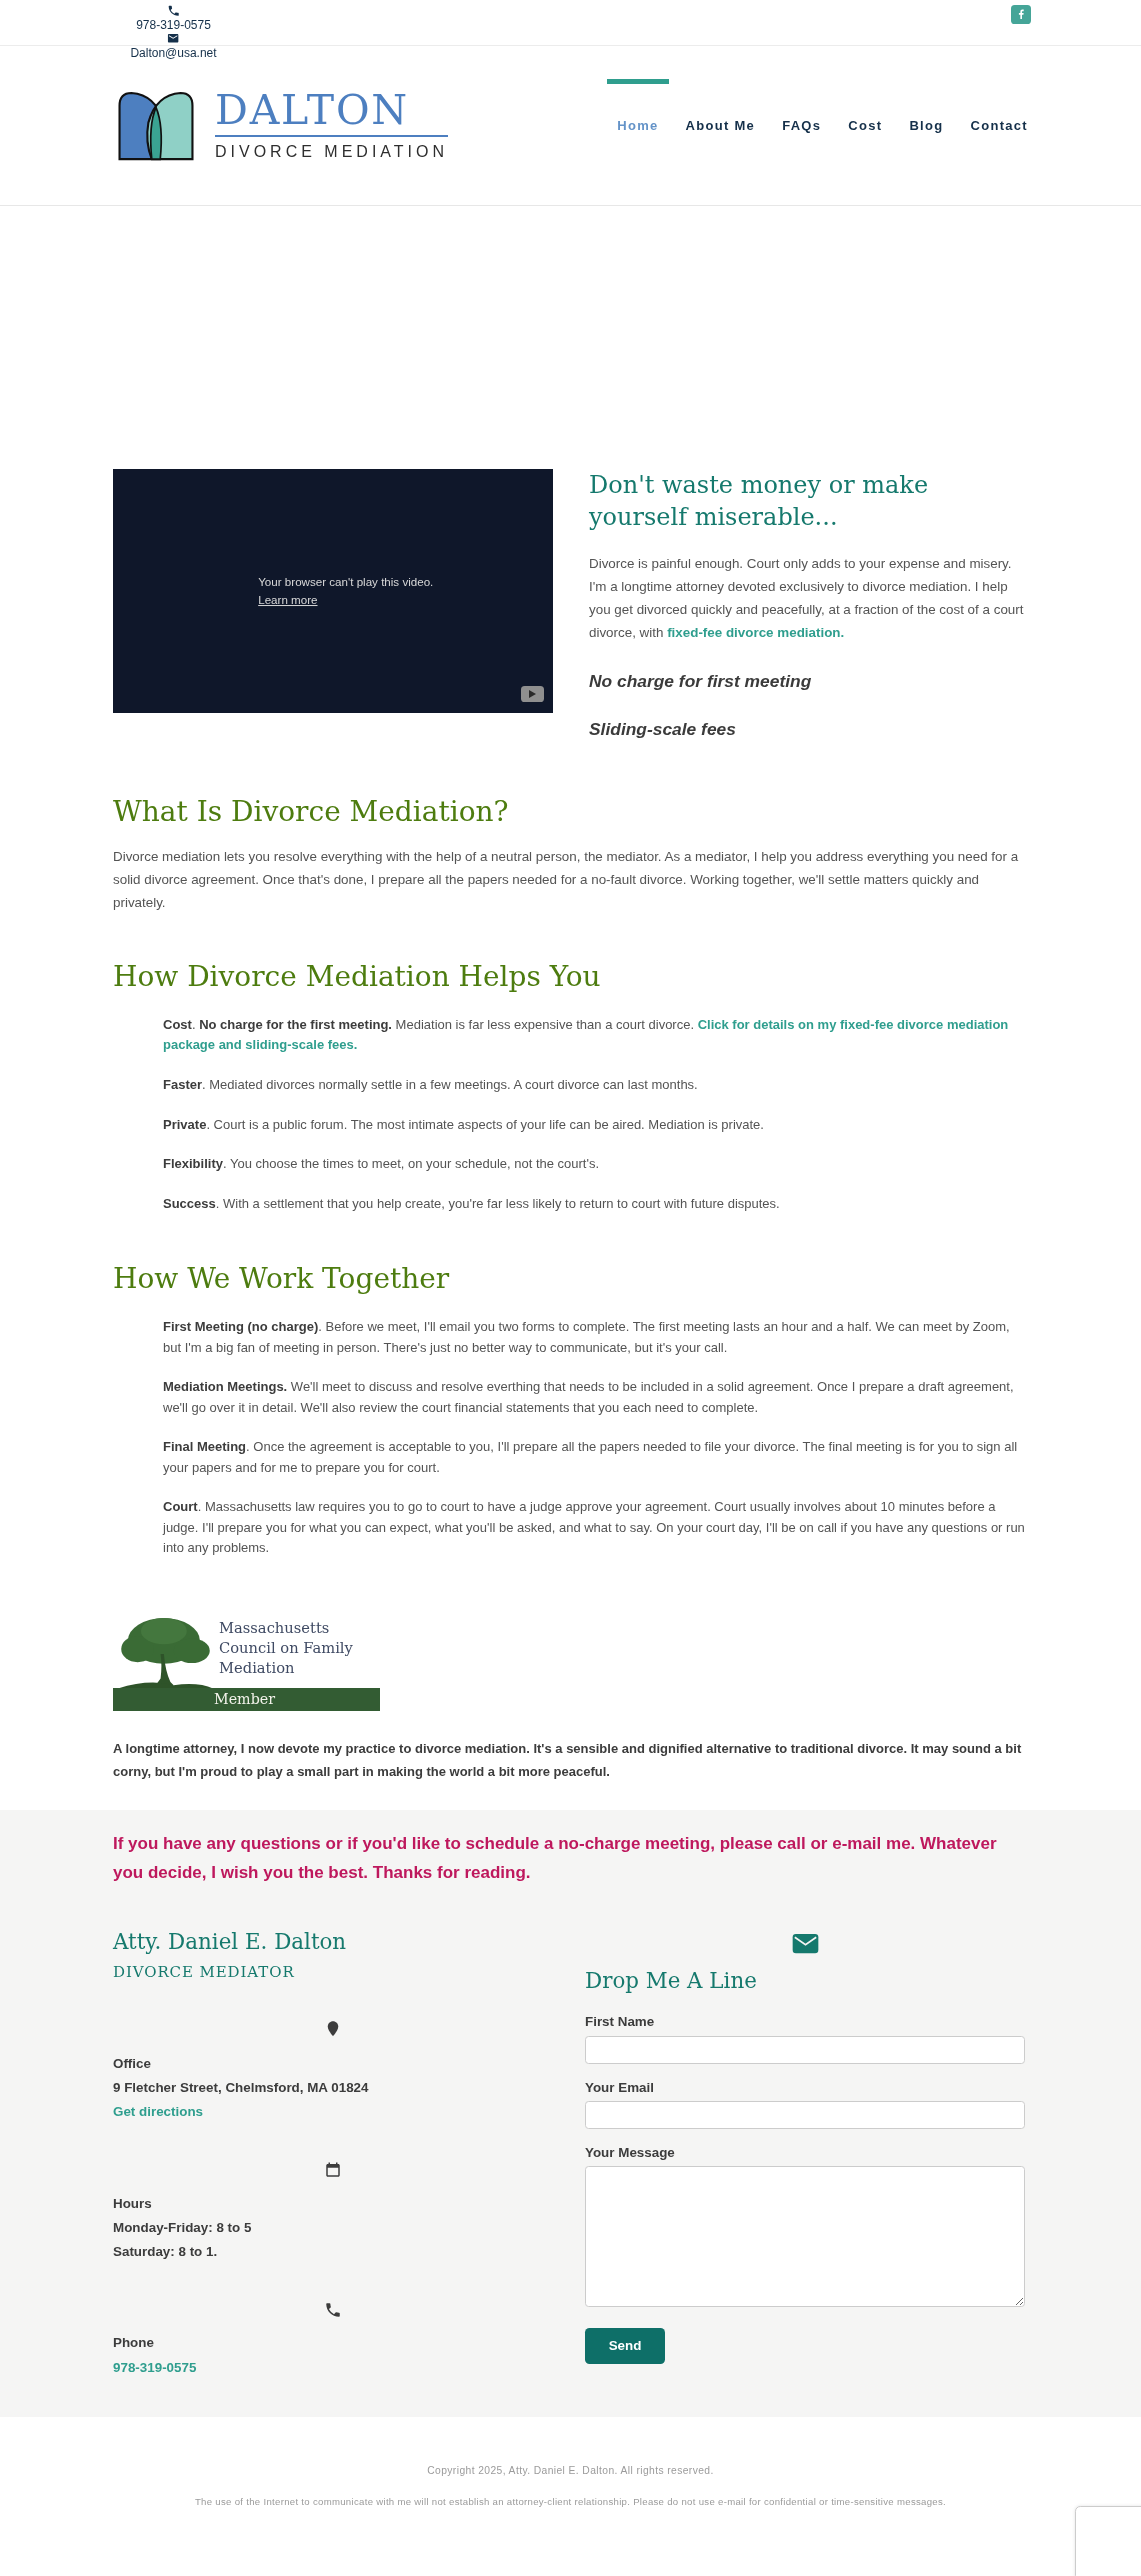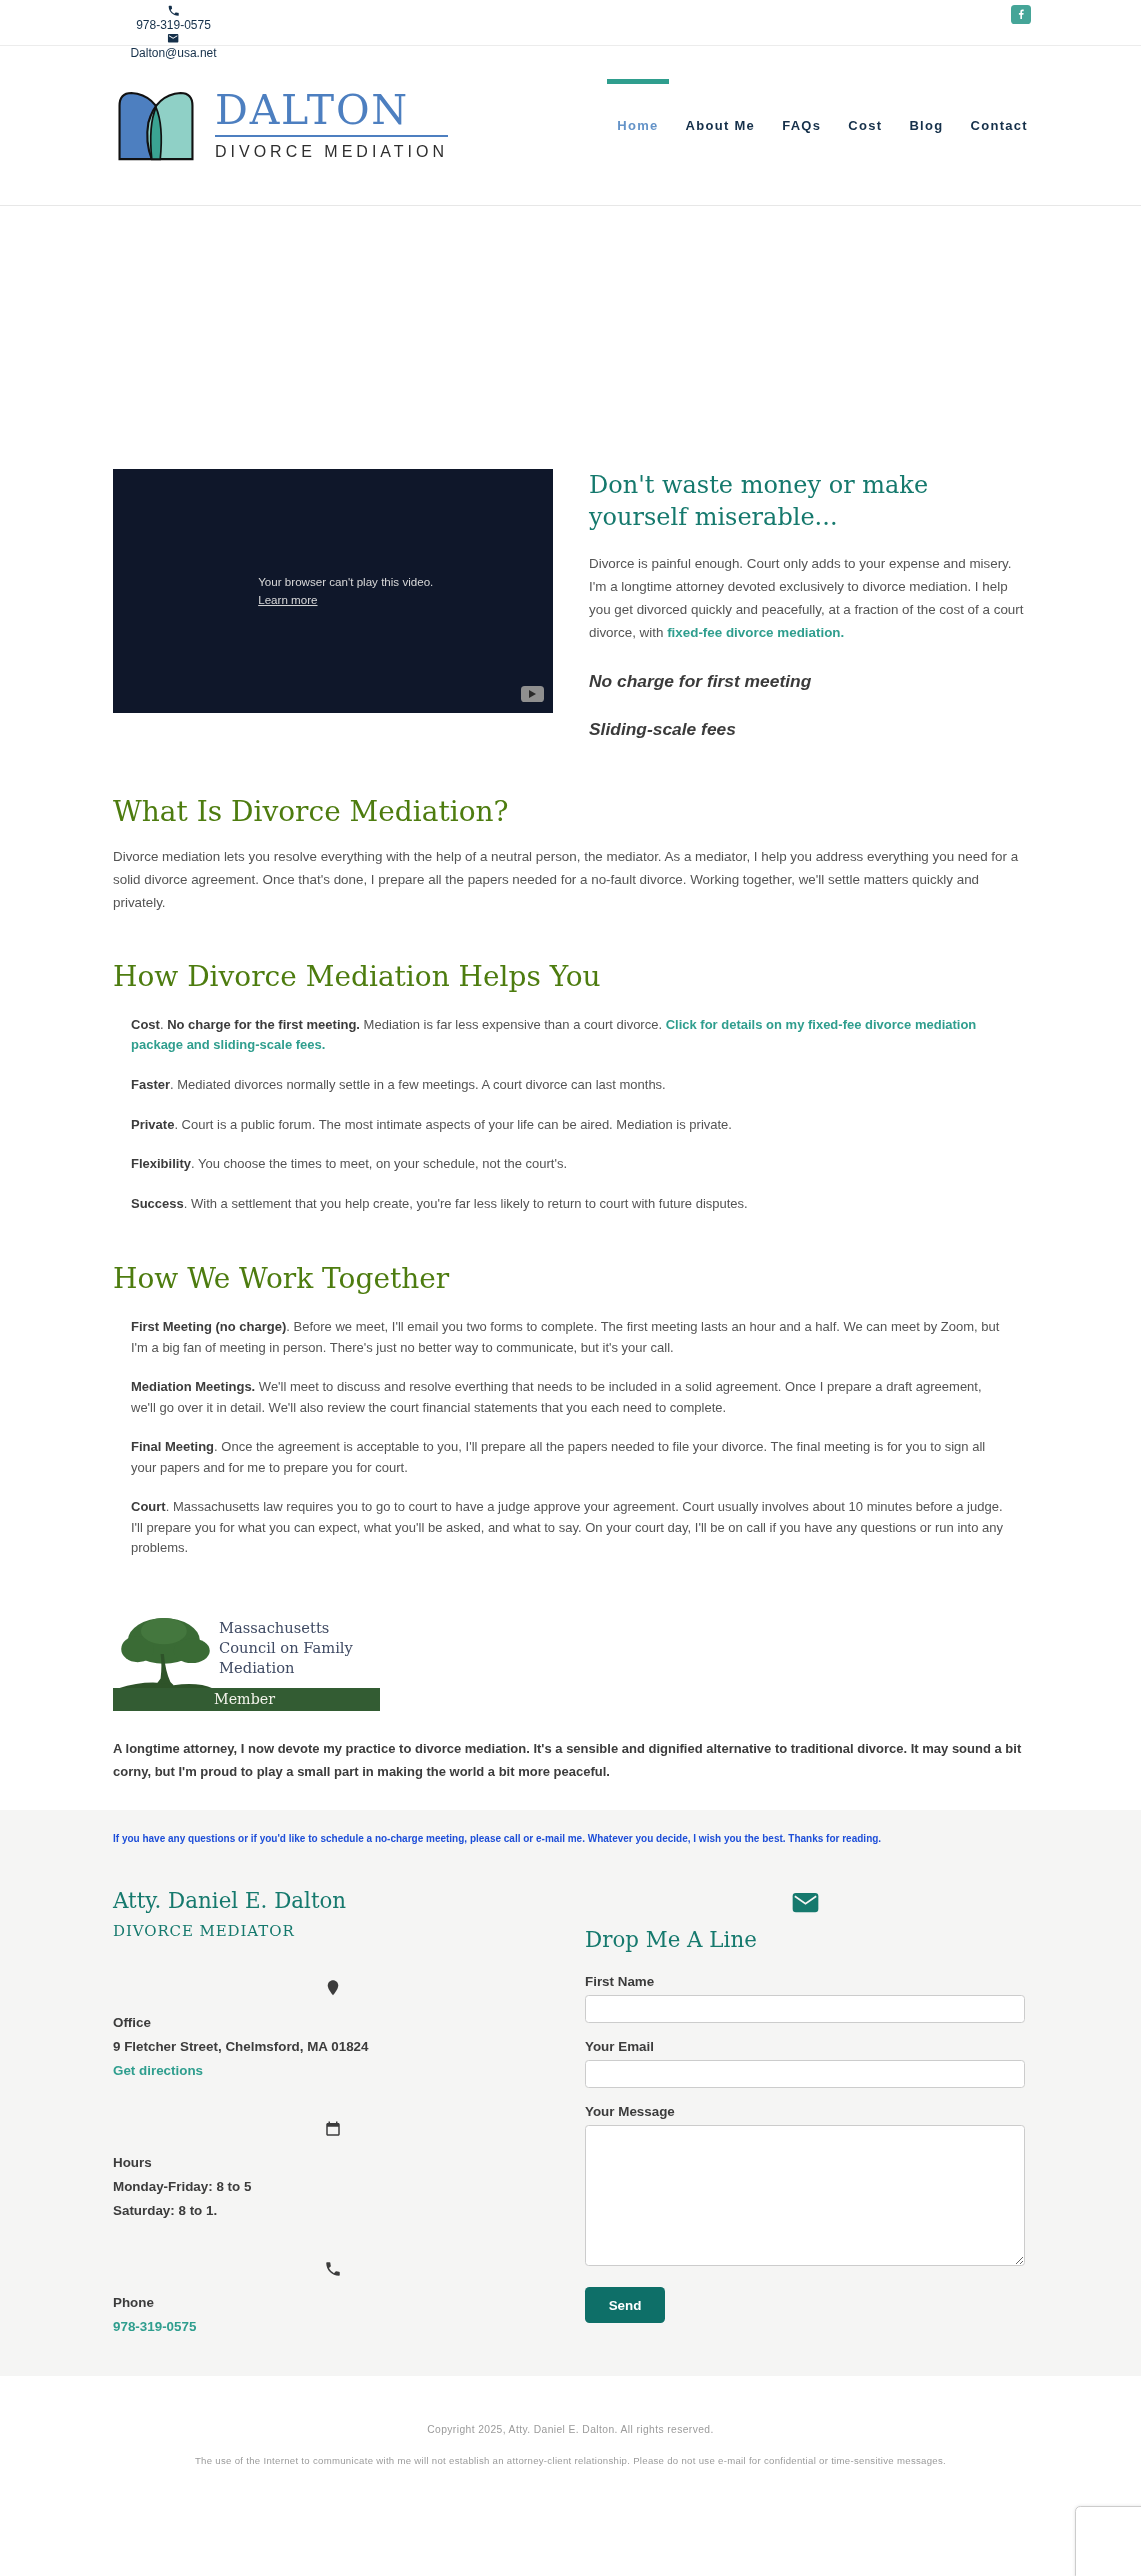--- a/index.html
+++ b/index.html
@@ -42,36 +42,36 @@
   .tlink { color:#2f9e8e; font-weight:bold; text-decoration:none; cursor:pointer; }
   .tagline { margin-top:27px; font-size:17.4px; font-weight:bold; font-style:italic; color:#3b3b3b; }
 
   
   .section h1 { font-family:"DejaVu Serif", serif; font-weight:500; font-size:28px; color:#4d7c0f; line-height:1.2; }
   .section-what { margin-top:55px; }
   .section-what p { margin-top:16px; font-size:13.4px; line-height:1.75; color:#545454; }
   .section-helps { margin-top:45px; }
   .section-work { margin-top:48px; }
   .li-list { margin-top:21.4px; padding-left:18px; }
-  .li { font-size:13px; line-height:1.58; color:#545454; margin-bottom:19px; max-width:878px; }
+  .li { font-size:13px; line-height:1.58; color:#545454; margin-bottom:19px; max-width:878px;margin-left:32px; }
   .li b { color:#3c3c3c; }
   .li .tlink { font-size:13px; }
 
   
   .badge-wrap { margin-top:52px; }
   .badge { position:relative; width:267px; height:100px; background:#fff; }
   .badge-tree { position:absolute; left:0; top:1.8px; width:105px; height:82px; }
   .badge-org { position:absolute; left:106px; top:7.1px; width:150px; font-family:"DejaVu Serif", serif; font-size:14.7px; line-height:1.35; color:#3f4a63; }
   .badge-bar { position:absolute; left:0; bottom:0; width:267px; height:23px; background:#335c33; color:#f2f2ea; font-family:"DejaVu Serif", serif; font-size:14.3px; line-height:23px; padding-left:101px; }
 
   .closing { margin-top:27px; font-size:13px; font-weight:bold; line-height:1.75; color:#3c3c3c; }
 
   
   .grey-footer { margin-top:27px; background:#f5f5f4; padding:19.6px 113px 37px; }
-  .gf-intro { font-size:10px; font-weight:bold; line-height:1.7; color:#1d4ed8; }
+  .gf-intro { font-size:17px; font-weight:bold; line-height:1.7; color:#be185d; }
   .gf-cols { margin-top:41px; display:flex; gap:32px; }
   .gf-col { width:440px; }
   .gf-name { font-family:"DejaVu Serif", serif; font-weight:500; font-size:21.4px; color:#15796d; }
   .gf-role { margin-top:9px; font-family:"DejaVu Serif", serif; font-size:15px; letter-spacing:0.9px; color:#15796d; }
   .gf-icon { display:block; margin:37px auto 12.5px; }
   .gf-line { font-size:13.4px; font-weight:bold; color:#3c3c3c; line-height:1.8; }
   .gf-link { color:#2f9e8e; font-weight:bold; font-size:13.4px; line-height:1.8; text-decoration:none; cursor:pointer; display:inline-block; }
   .mail-big { display:block; margin:5.3px auto 12.5px; }
   .form-title { font-family:"DejaVu Serif", serif; font-weight:500; font-size:21.4px; color:#15796d; margin-bottom:21.4px; }
   .form-label { font-size:13.4px; font-weight:bold; color:#3c3c3c; margin:16px 0 6.2px; }

